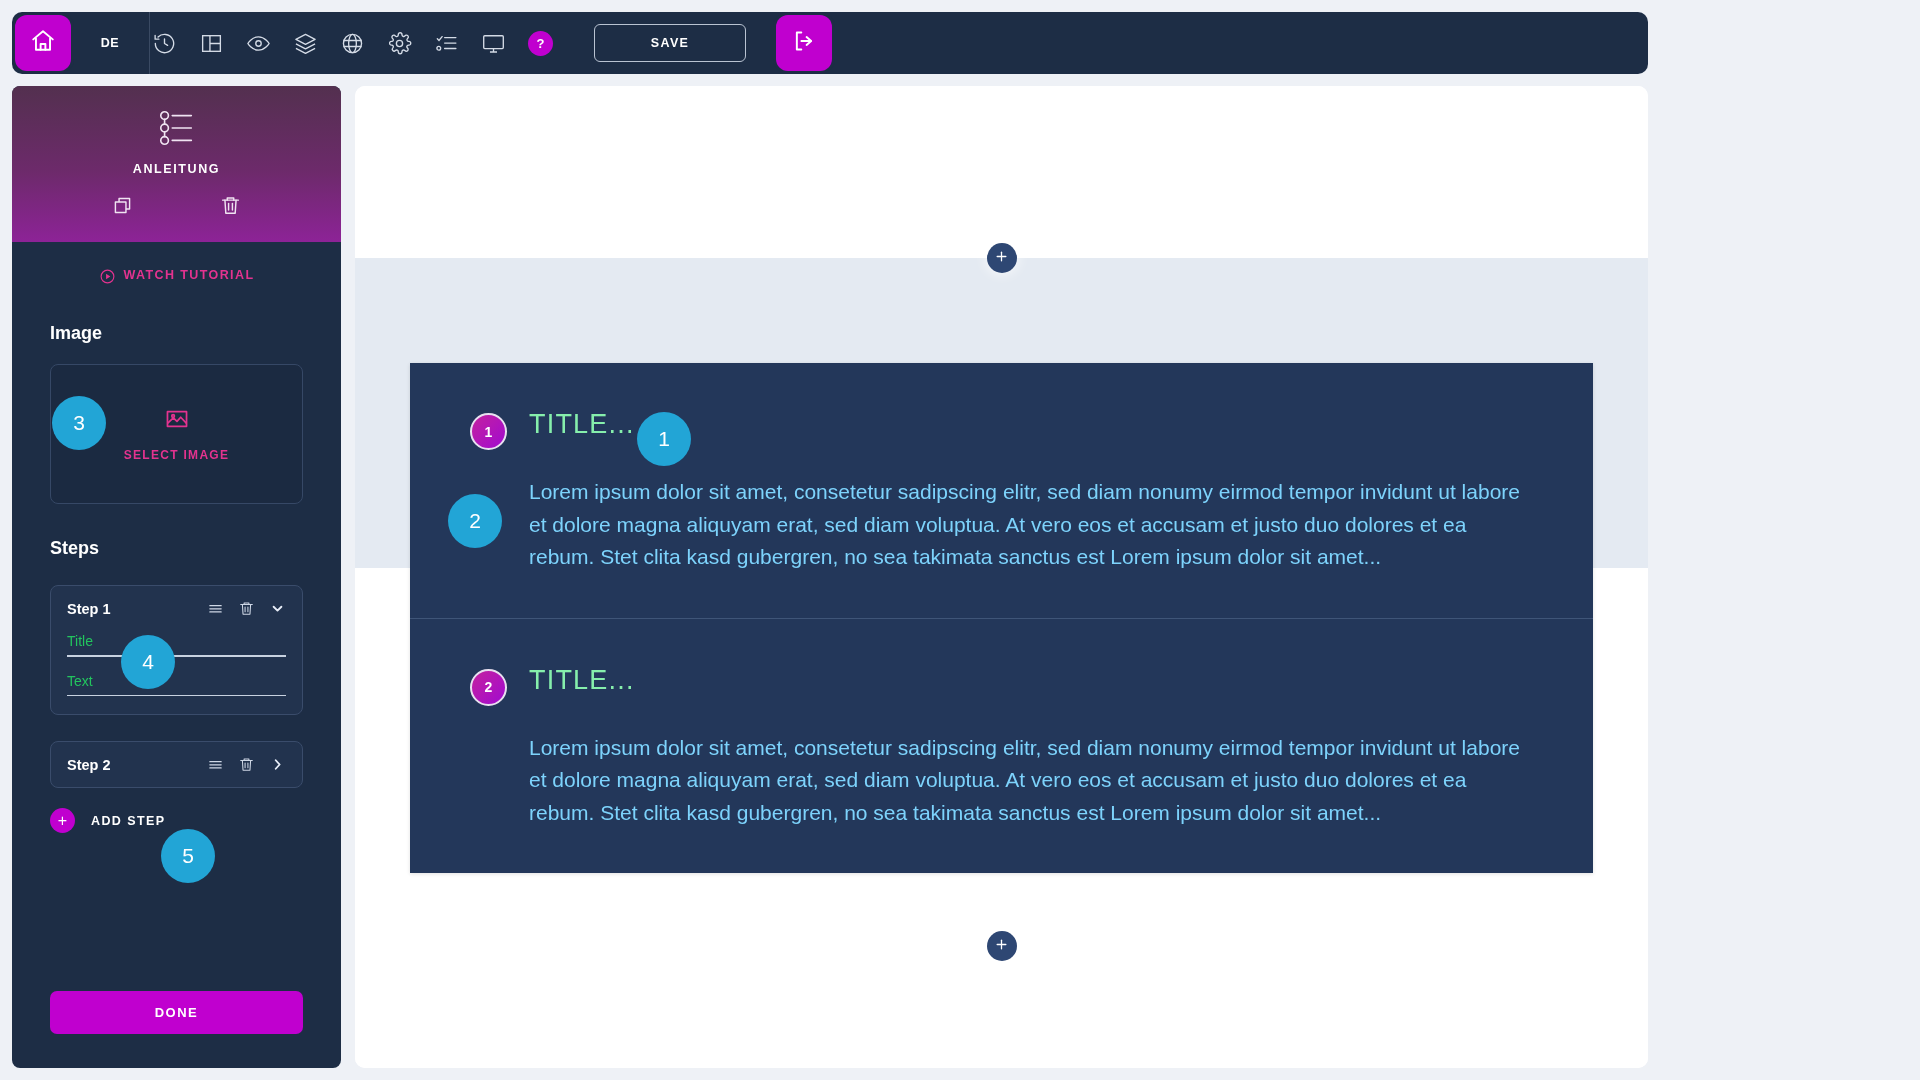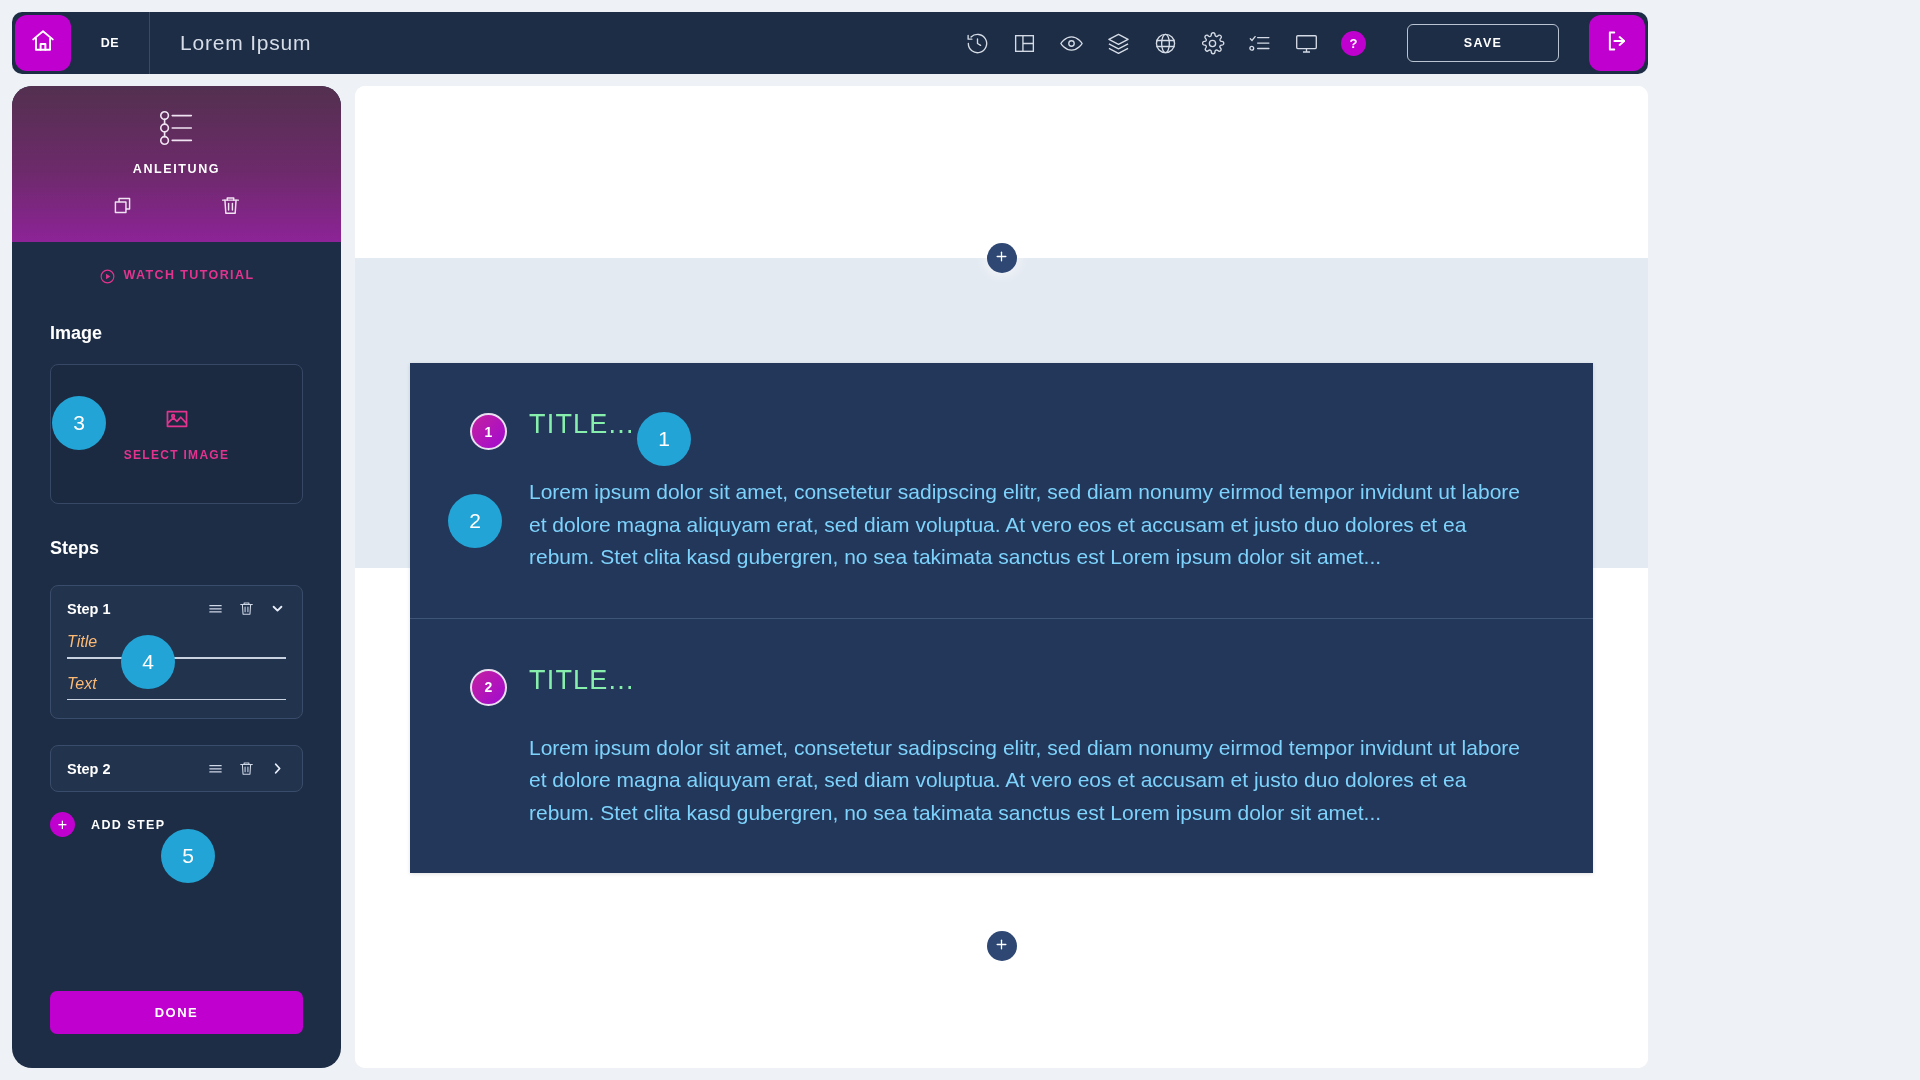--- a/index.html
+++ b/index.html
@@ -124,21 +124,21 @@
     gap: 14px;
     margin-top: 12px;
     height: 982px;
   }
 
   
   .sidebar {
     position: relative;
     width: 329px;
     background: #1d2d45;
-    border-radius: 20px;
+    border-radius: 8px;
     overflow: hidden;
     display: flex;
     flex-direction: column;
   }
 
   .side-head {
     height: 156px;
     background: linear-gradient(180deg, #53304f 0%, #6d2a6b 55%, #8d2397 100%);
     display: flex;
     flex-direction: column;
@@ -235,23 +235,22 @@
   }
   .step-head-icons { display: flex; align-items: center; gap: 14px; }
   .step-head-icons .si { cursor: pointer; display:flex; }
   .step-head-icons svg { width: 17px; height: 17px; }
 
   .field {
     margin-top: 16px;
     position: relative;
   }
   .field-label {
-    color: #fdba74;
-    font-size: 16px;
-    font-style: italic;
+    color: #22c55e;
+    font-size: 14px;
   }
   .field-line {
     margin-top: 6px;
     height: 1.5px;
     background: #c8d2e0;
     cursor: text;
   }
 
   .add-step-row {
     margin-top: 20px;
@@ -410,21 +409,20 @@
             <path d="M5.5 9.6V20h13V9.6"></path>
             <path d="M9.8 20v-5.2h4.4V20"></path>
         </svg>
       </span>
     </div>
 
     <div class="lang-badge">DE</div>
 
     <div class="hdr-divider"></div>
 
-    <div class="doc-title">Lorem Ipsum</div>
 
     <div class="hdr-tools">
 
       <div class="tool-ico">
         <svg viewBox="0 0 24 24" fill="none" stroke="#d4dbe6" stroke-width="1.3" stroke-linecap="round" stroke-linejoin="round">
           <path d="M3.2 12a8.8 8.8 0 1 0 2.6-6.2"></path>
             <path d="M3 4.2v3.6h3.6"></path>
             <path d="M12 7.6V12l3 1.8"></path>
         </svg>
       </div>

